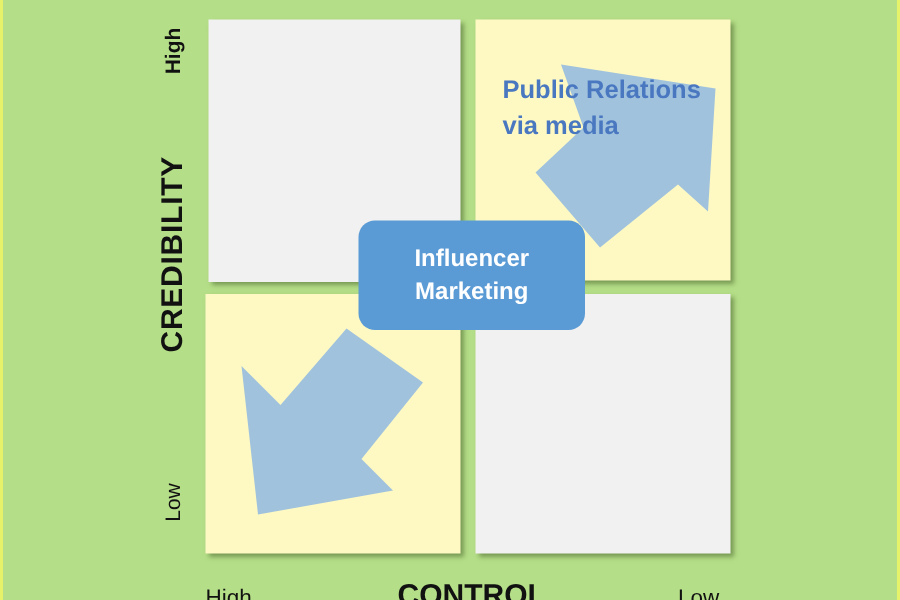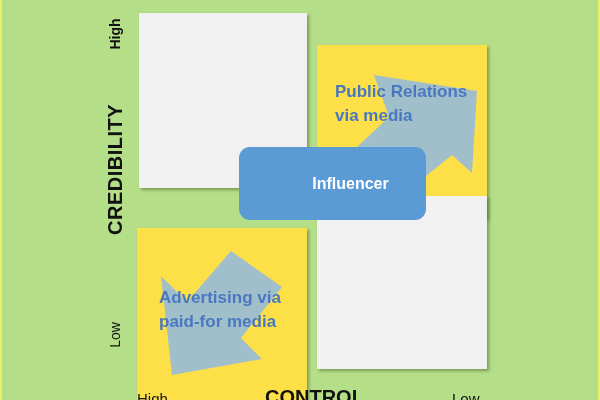--- a/index.html
+++ b/index.html
@@ -1,22 +1,22 @@
 <!DOCTYPE html>
 <html><head>
 <meta charset="utf-8">
 <style>
   html,body{margin:0;padding:0;}
   body{width:600px;height:400px;overflow:hidden;background:#b5de88;position:relative;font-family:"Liberation Sans",sans-serif;}
   .edge{position:absolute;top:0;bottom:0;width:2px;background:#e6f26a;}
   .quad{position:absolute;box-shadow:2px 2px 3px rgba(80,110,50,0.6);overflow:hidden;}
   .q-white{background:#f1f1f1;}
-  .q-blue{background:#fde047;margin-top:32px;}
+  .q-blue{background:#fef9c3;}
   .qtext{position:absolute;color:#4a78c0;font-weight:bold;font-size:17px;line-height:24px;}
-  .center{position:absolute;left:239px;top:147px;width:151px;height:73px;background:#5b9bd5;border-radius:11px;color:#fff;font-weight:bold;font-size:16px;line-height:22px;display:flex;flex-direction:column;align-items:center;justify-content:center;text-align:center;padding-left:36px;}
+  .center{position:absolute;left:239px;top:147px;width:151px;height:73px;background:#5b9bd5;border-radius:11px;color:#fff;font-weight:bold;font-size:16px;line-height:22px;display:flex;flex-direction:column;align-items:center;justify-content:center;text-align:center;}
   .vlabel{position:absolute;transform:rotate(-90deg);transform-origin:center;color:#111;white-space:nowrap;}
   .hlabel{position:absolute;color:#111;white-space:nowrap;}
   svg.arrow{position:absolute;left:0;top:0;}
 </style>
 </head>
 <body>
 
 <div class="edge" style="left:0;"></div>
 <div class="edge" style="right:0;"></div>
 
@@ -29,30 +29,27 @@
   <div class="qtext" style="left:18px;top:35px;">
     <div>Public Relations</div>
     <div>via media</div>
   </div>
 </div>
 
 <div class="quad q-blue" style="left:137px;top:196px;width:170px;height:173px;">
   <svg class="arrow" width="170" height="173">
     <polygon points="94,23 145,59 104,110 125,131 35,147 24,48 50,74" fill="#8fb8e2" opacity="0.85"></polygon>
   </svg>
-  <div class="qtext" style="left:22px;top:58px;">
-    <div>Advertising via</div>
-    <div>paid-for media</div>
-  </div>
 </div>
 
 <div class="quad q-white" style="left:317px;top:196px;width:170px;height:173px;"></div>
 
 <div class="center">
   <div>Influencer</div>
+  <div>Marketing</div>
 </div>
 
 <div class="vlabel" style="left:96px;top:25px;width:40px;height:18px;font-size:14px;font-weight:bold;text-align:center;">High</div>
 <div class="vlabel" style="left:51px;top:158px;width:130px;height:24px;font-size:20px;font-weight:bold;text-align:center;letter-spacing:0.5px;">CREDIBILITY</div>
 <div class="vlabel" style="left:96px;top:326px;width:40px;height:18px;font-size:14px;text-align:center;">Low</div>
 
 <div class="hlabel" style="left:137px;top:390px;font-size:15px;">High</div>
 <div class="hlabel" style="left:265px;top:386px;font-size:20px;font-weight:bold;">CONTROL</div>
 <div class="hlabel" style="left:452px;top:390px;font-size:15px;">Low</div>
 

